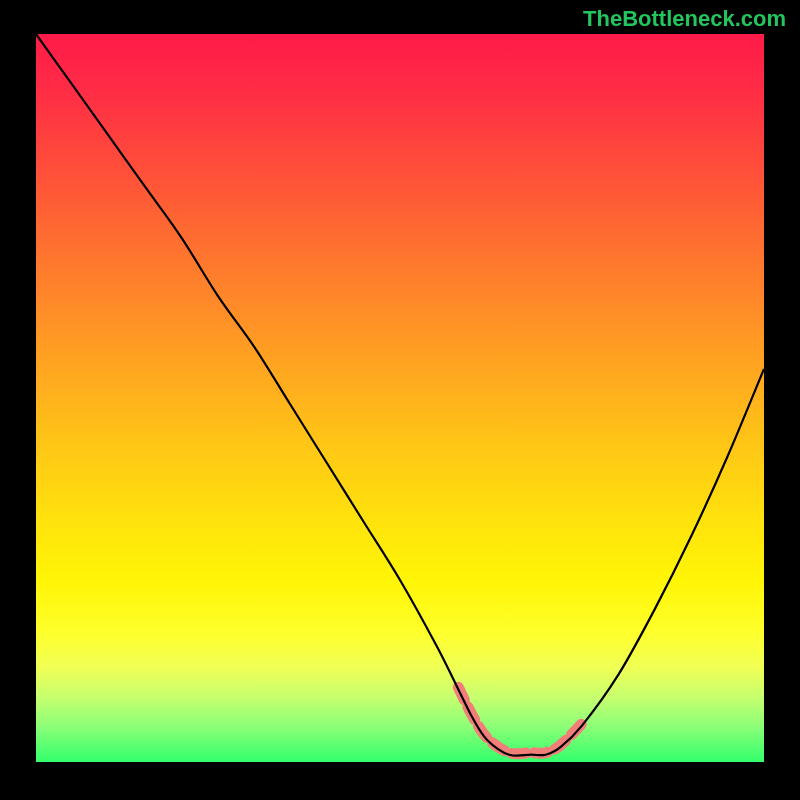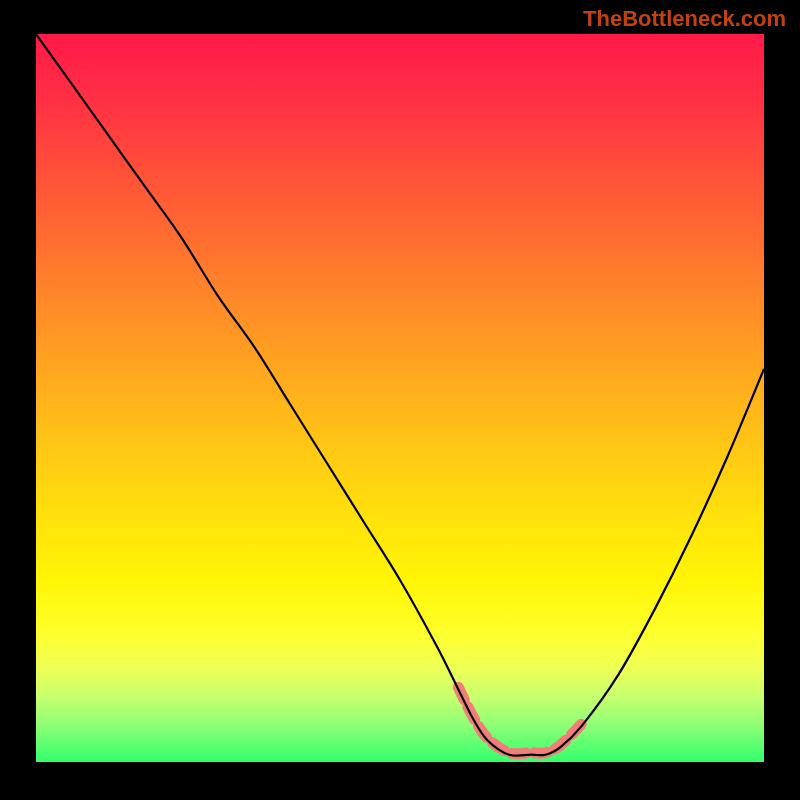--- a/index.html
+++ b/index.html
@@ -7,21 +7,21 @@
     width: 800px;
     height: 800px;
     background: #000;
     position: relative;
     font-family: Arial, sans-serif;
   }
   .watermark {
     position: absolute;
     top: 6px;
     right: 14px;
-    color: #c2410c;
+    color: #22c55e;
     font-size: 22px;
     font-weight: bold;
     z-index: 10;
   }
   .plot-area {
     position: absolute;
     left: 36px;
     top: 34px;
     width: 728px;
     height: 728px;

